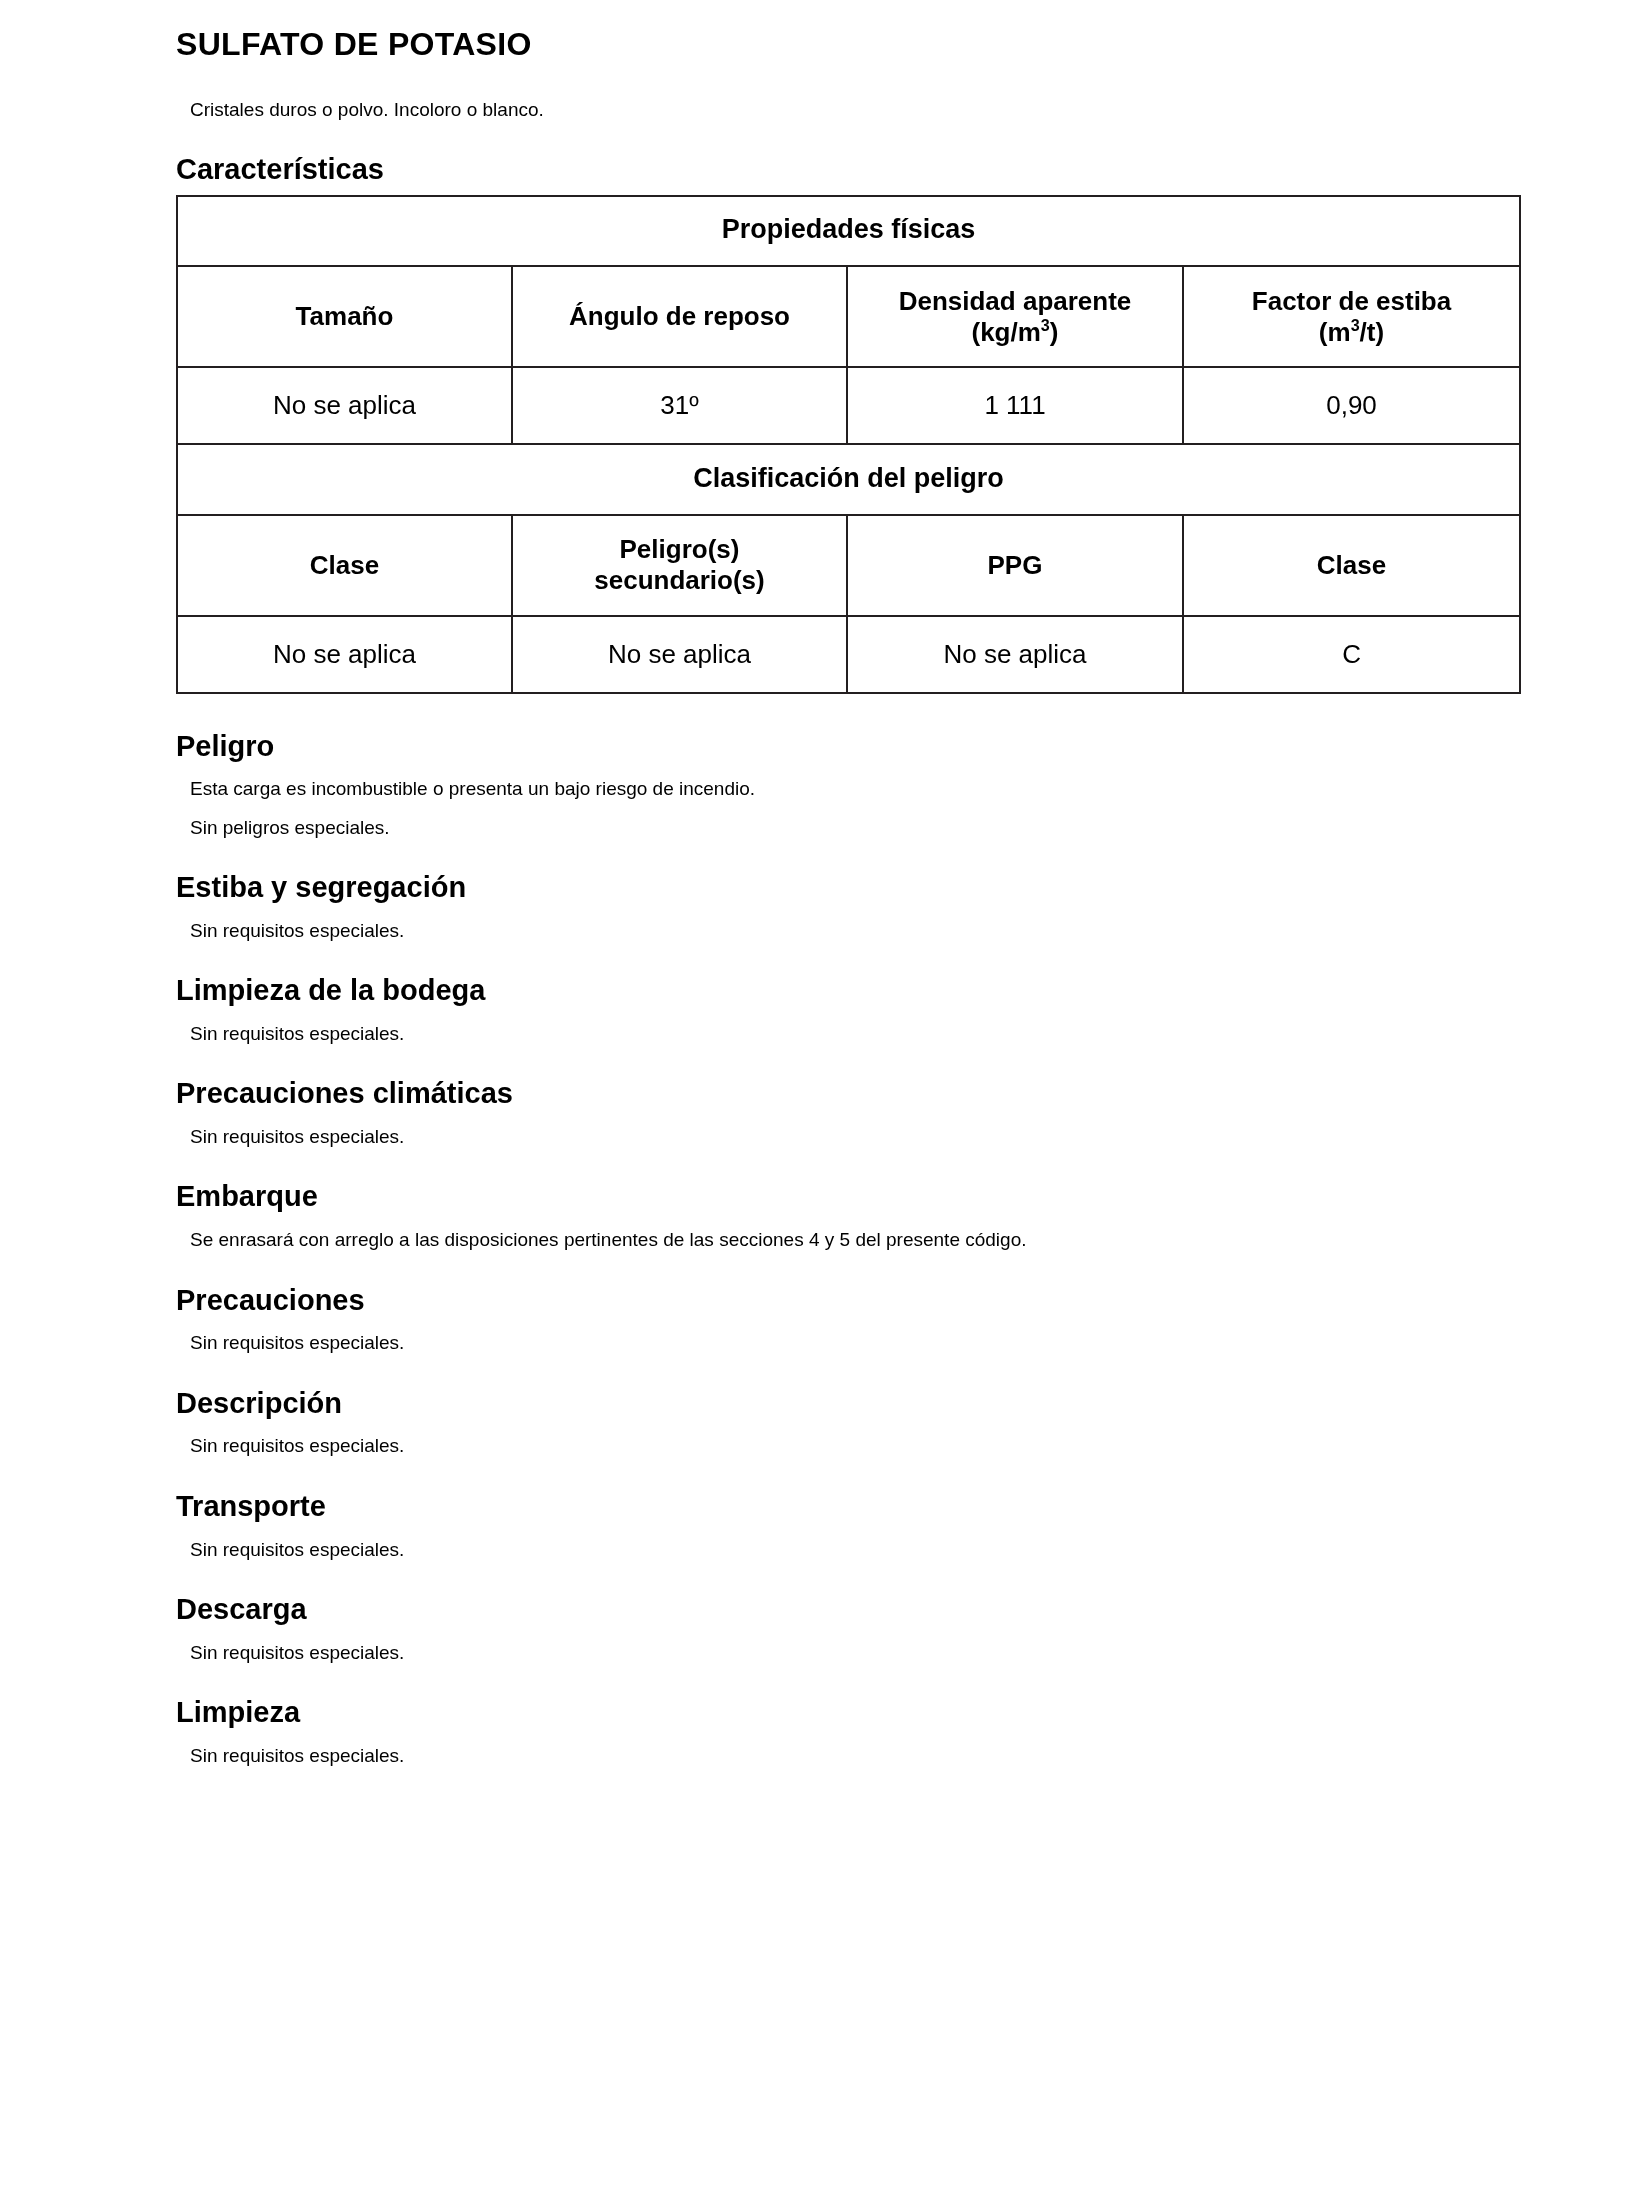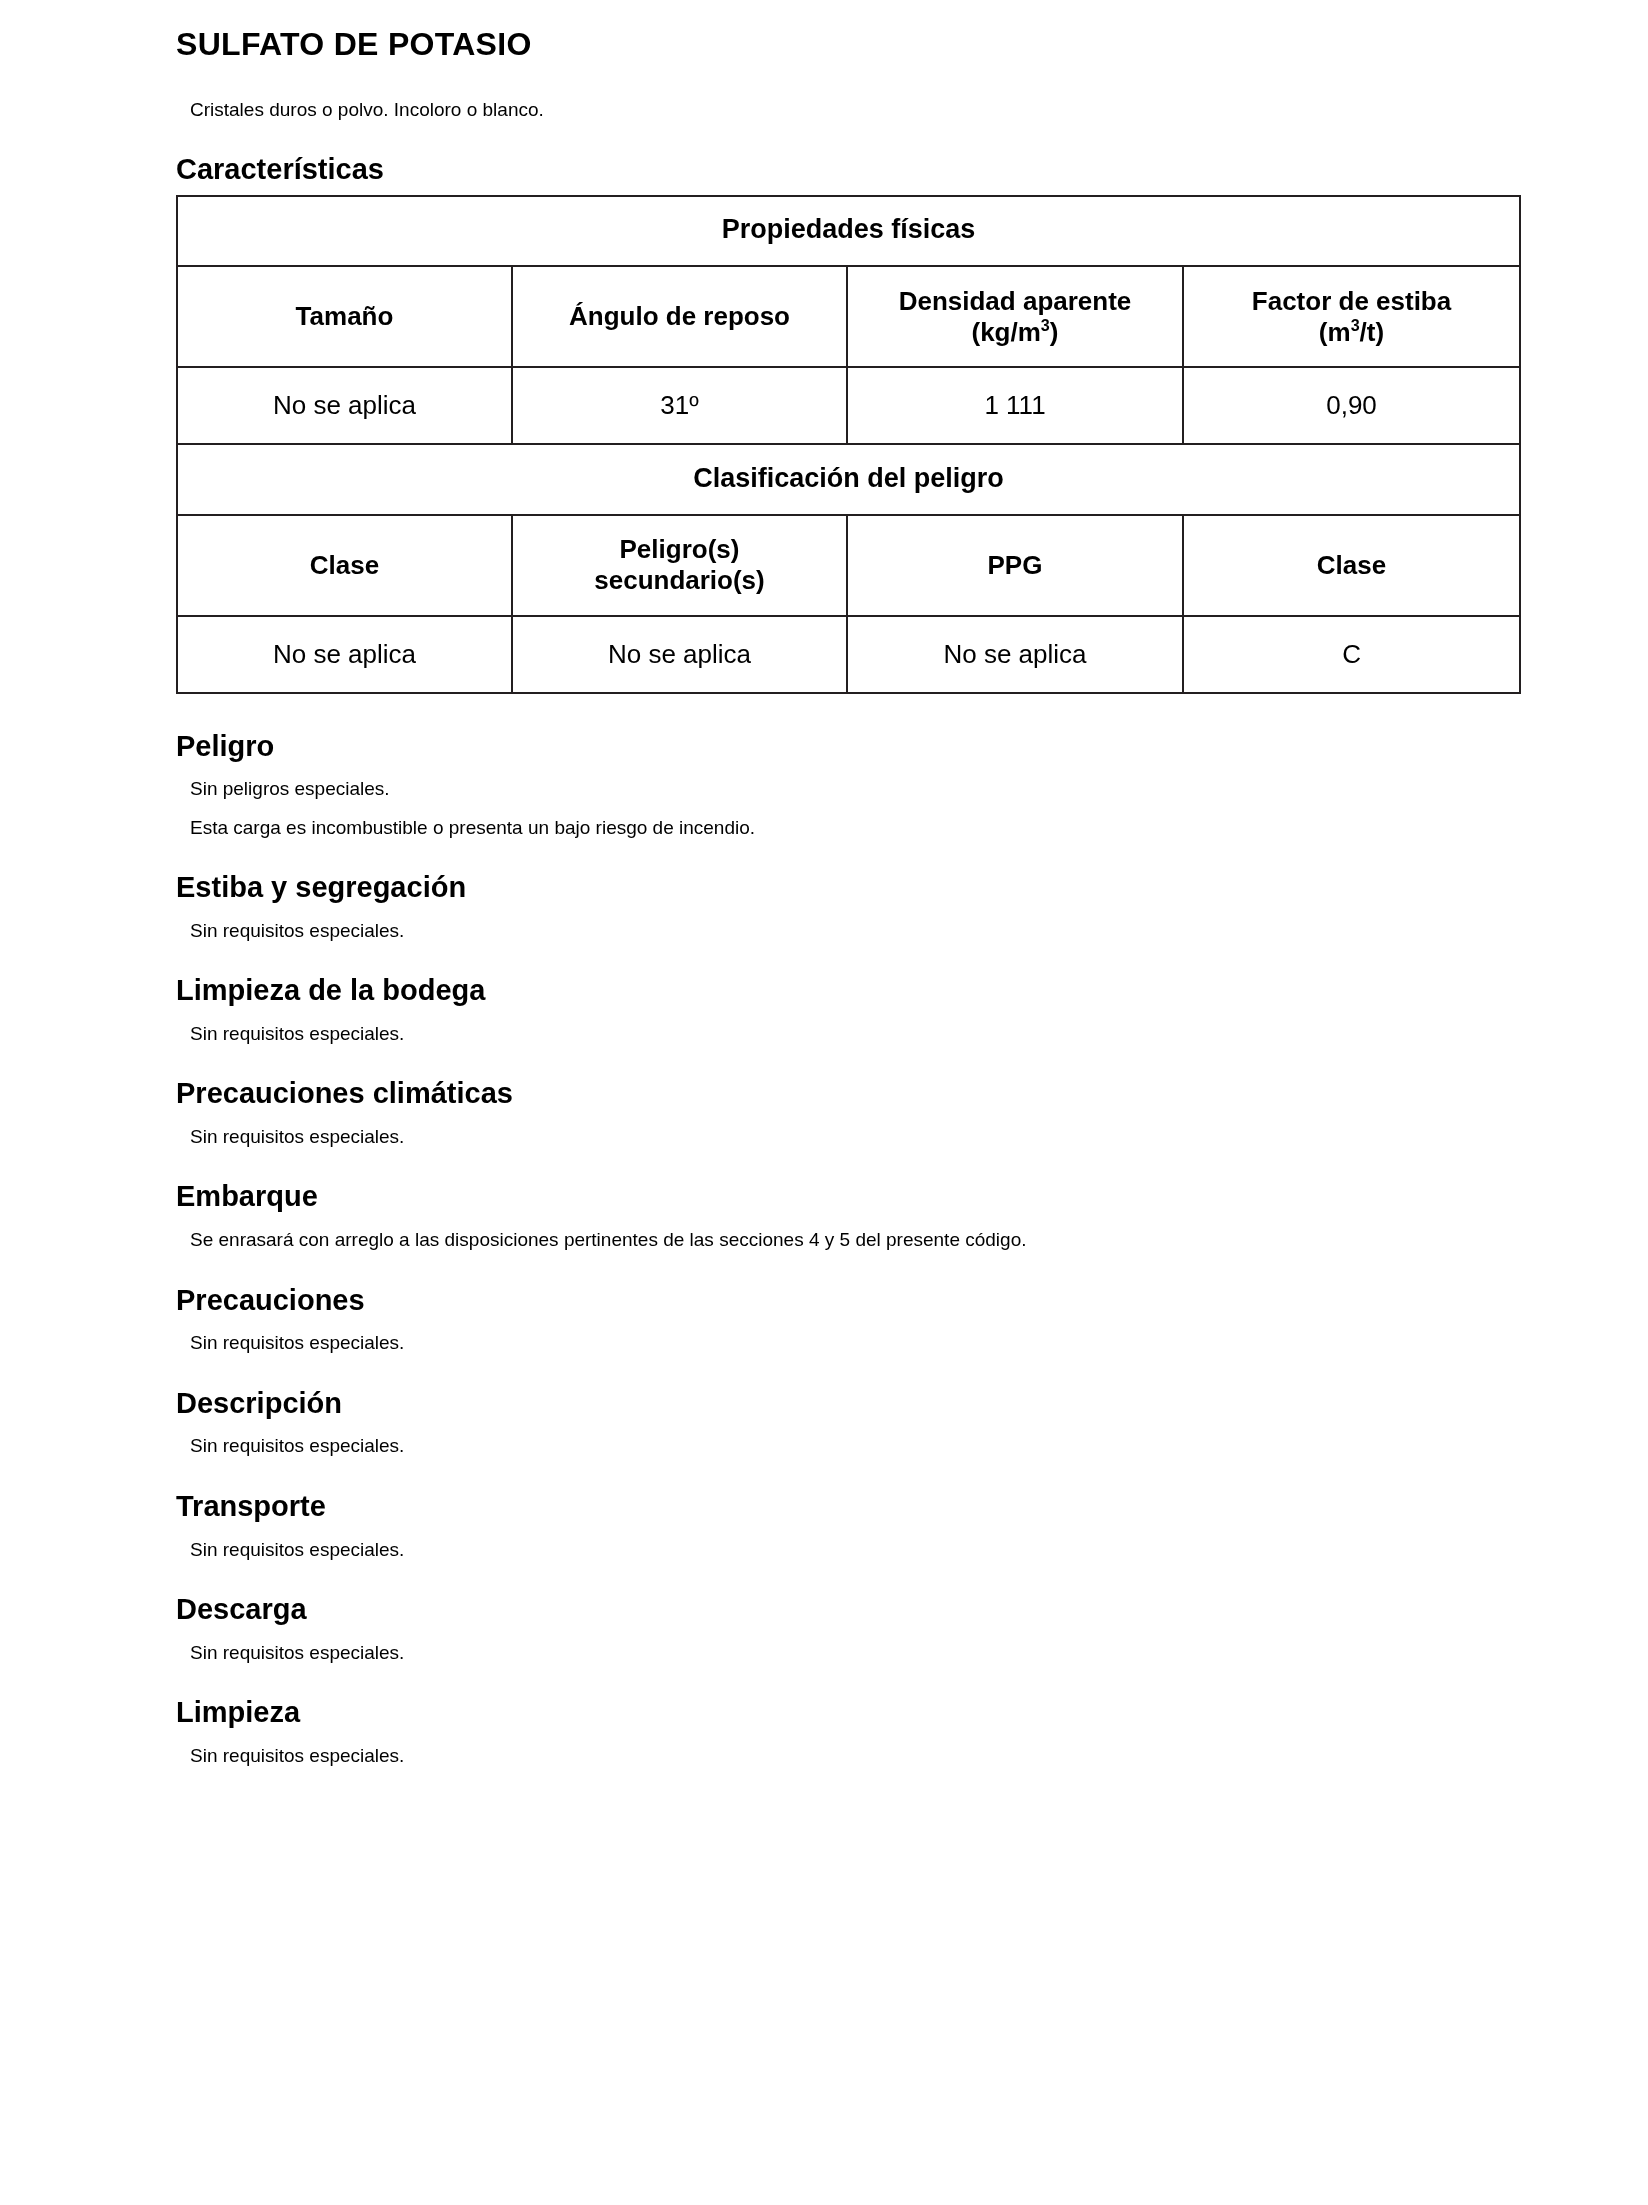--- a/index.html
+++ b/index.html
@@ -165,22 +165,22 @@
           <td>No se aplica</td>
           <td>No se aplica</td>
           <td>C</td>
         </tr>
       </tbody>
     </table>
   </div>
 
   <div class="section">
     <div class="section-heading">Peligro</div>
+    <p class="section-body">Esta carga es incombustible o presenta un bajo riesgo de incendio.</p>
     <p class="section-body">Sin peligros especiales.</p>
-    <p class="section-body">Esta carga es incombustible o presenta un bajo riesgo de incendio.</p>
   </div>
 
   <div class="spacer-sm"></div>
 
   <div class="section">
     <div class="section-heading">Estiba y segregación</div>
     <p class="section-body">Sin requisitos especiales.</p>
   </div>
 
   <div class="spacer-sm"></div>

